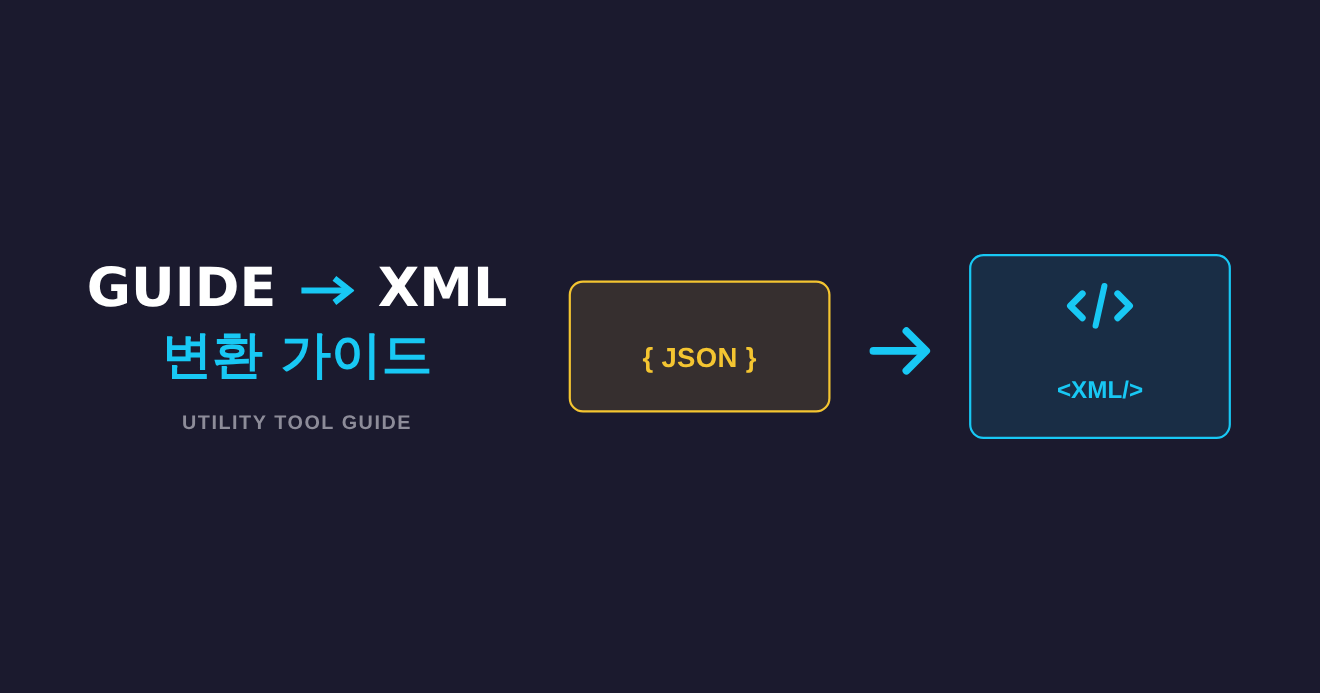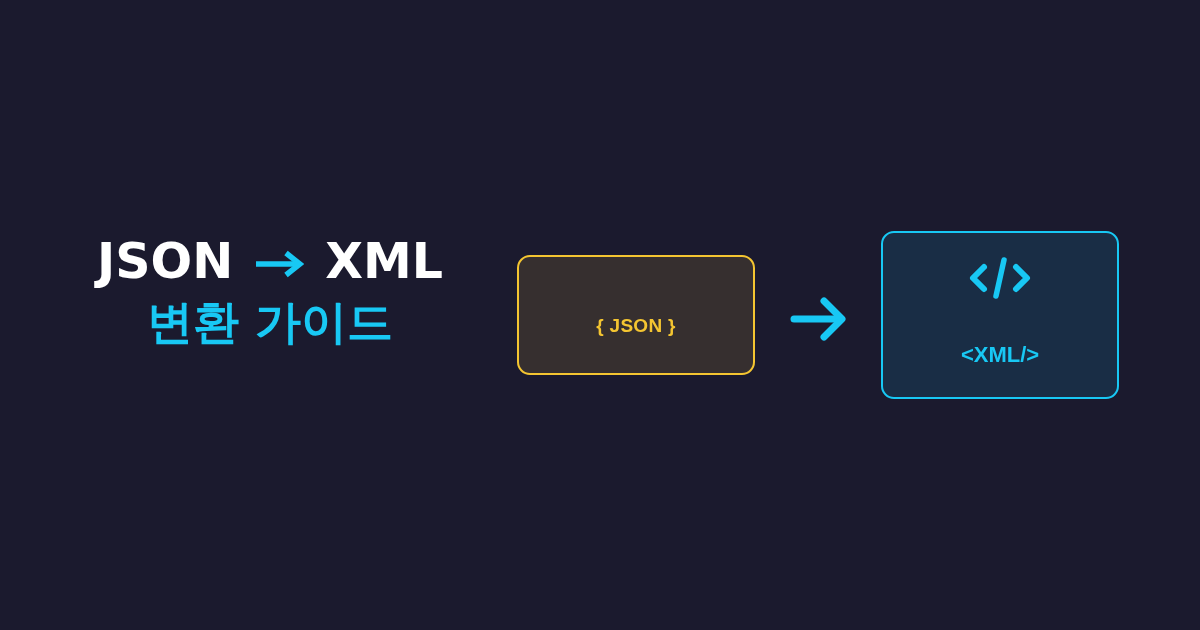--- a/index.html
+++ b/index.html
@@ -69,21 +69,21 @@
     .box-json {
       left: 517px;
       top: 255px;
       width: 238px;
       height: 120px;
       background: #362f2f;
       border: 2px solid #f4c531;
     }
     .box-json-label {
       font-family: "Liberation Sans", sans-serif;
-      font-size: 19px;
+      font-size: 25px;
       font-weight: bold;
       color: #f4c531;
       padding-top: 22px;
       letter-spacing: 0.3px;
     }
     .flow-arrow {
       position: absolute;
       left: 788px;
       top: 295px;
       width: 60px;
@@ -109,30 +109,31 @@
       font-weight: bold;
       color: #18c8f4;
       margin-top: 14px;
     }
   </style>
 </head>
 <body>
 
 <div class="title-block">
   <div class="title-line1">
-    <span>JSON</span>
+    <span>GUIDE</span>
     <span class="title-arrow">
       <svg viewBox="0 0 50 28" xmlns="http://www.w3.org/2000/svg">
         <line x1="2" y1="14" x2="44" y2="14" stroke="#18c8f4" stroke-width="5.5"></line>
         <polyline points="32,3 46,14 32,25" fill="none" stroke="#18c8f4" stroke-width="5.5" stroke-linejoin="miter"></polyline>
       </svg>
     </span>
     <span>XML</span>
   </div>
   <div class="title-line2">변환 가이드</div>
+  <div class="title-sub">UTILITY TOOL GUIDE</div>
 </div>
 
 <div class="box box-json">
   <div class="box-json-label">{ JSON }</div>
 </div>
 
 <svg class="flow-arrow" viewBox="0 0 60 48" xmlns="http://www.w3.org/2000/svg">
   <line x1="6" y1="24" x2="52" y2="24" stroke="#18c8f4" stroke-width="7" stroke-linecap="round"></line>
   <polyline points="36,6 54,24 36,42" fill="none" stroke="#18c8f4" stroke-width="7" stroke-linecap="round" stroke-linejoin="round"></polyline>
 </svg>

